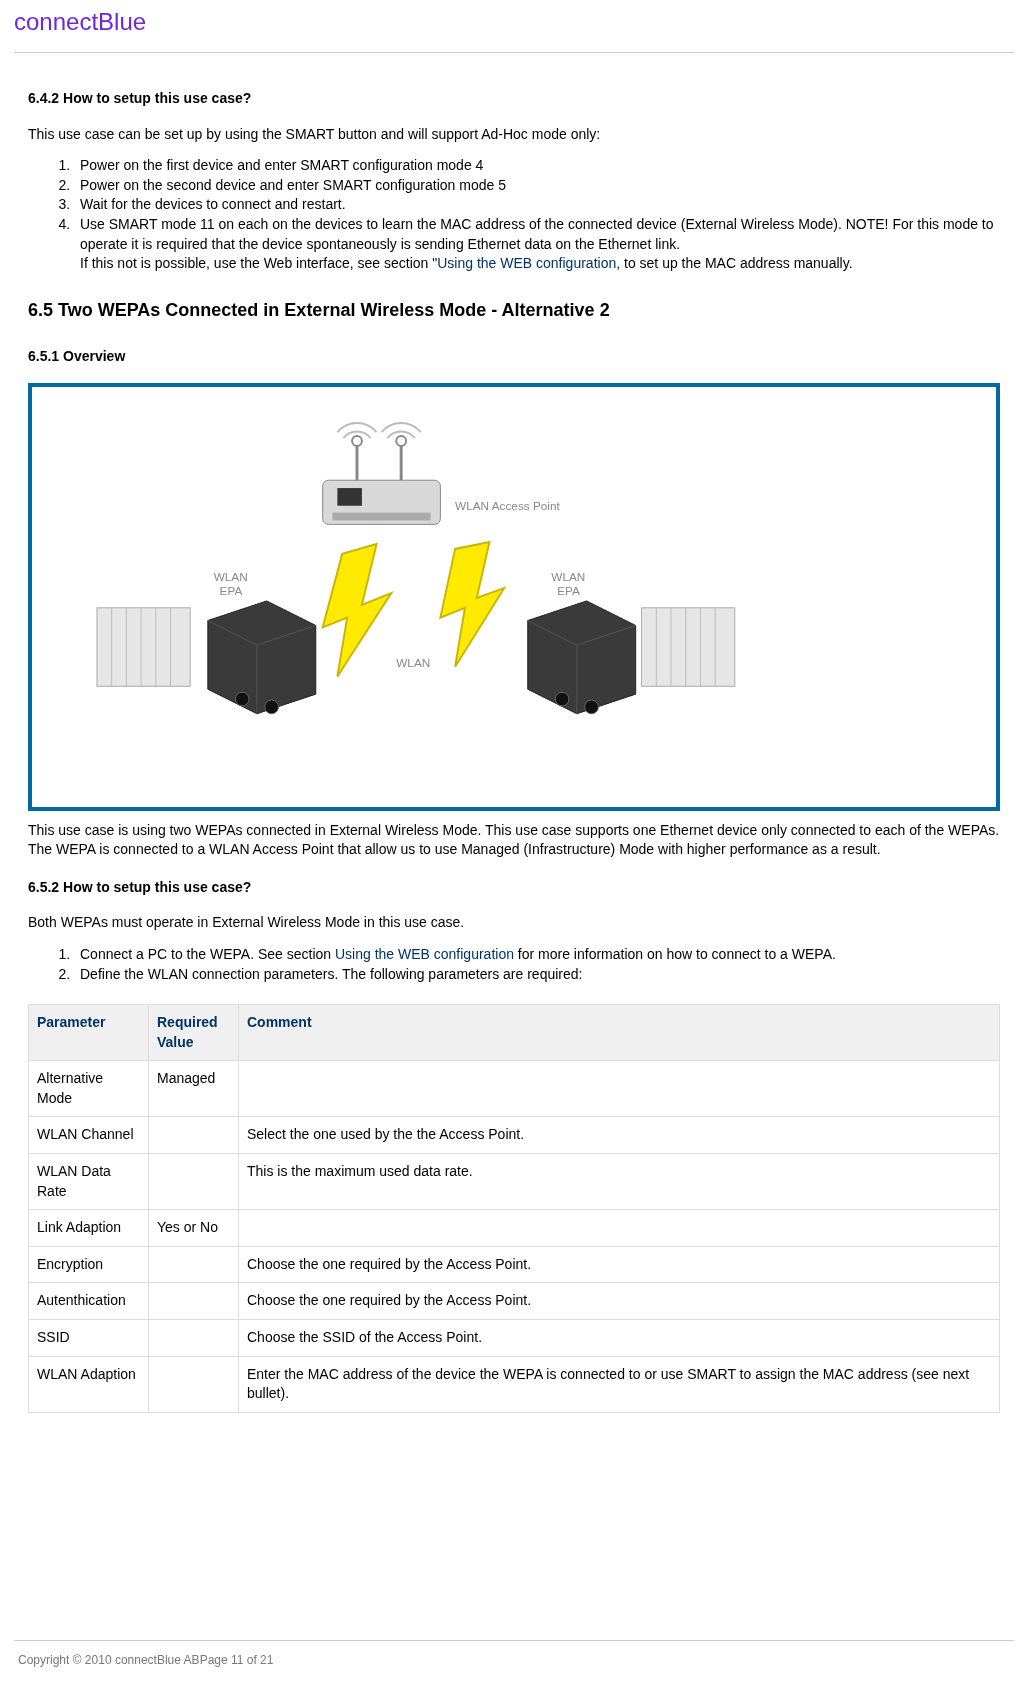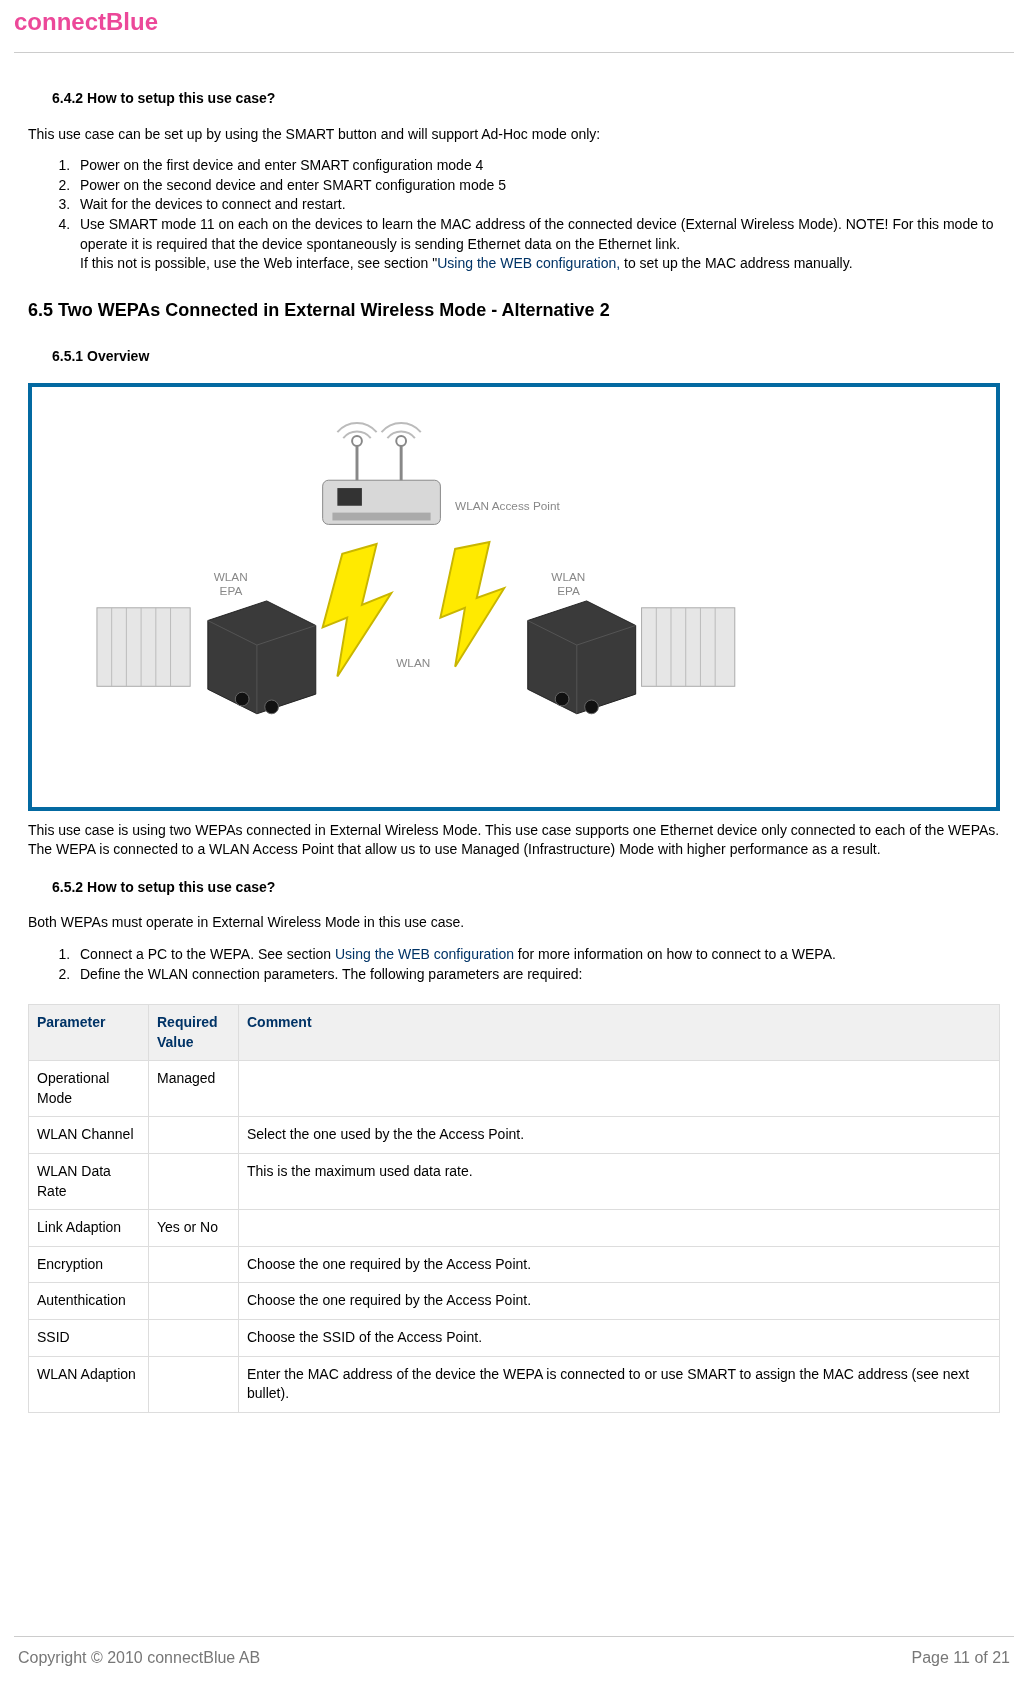--- a/index.html
+++ b/index.html
@@ -10,38 +10,38 @@
       padding: 0;
       background: #fff;
       color: #000;
       position: relative;
     }
     .header {
       padding: 8px 14px 0 14px;
     }
     .header-brand {
       font-size: 24px;
-      color: #ec4899;
-      font-weight: bold;
+      color: #6d28d9;
+      font-weight: normal;
       padding-bottom: 10px;
     }
     .header hr {
       border: none;
       border-top: 1px solid #ccc;
       margin-top: 6px;
     }
     .content {
       padding: 36px 28px 0 28px;
       font-size: 14px;
       line-height: 1.4;
     }
     .section-h4 {
       font-size: 14px;
       font-weight: bold;
-      margin-left: 24px;
+      margin-left: 0;
       margin-bottom: 16px;
     }
     .para {
       margin-bottom: 12px;
     }
     ol.steps {
       margin-left: 46px;
       margin-bottom: 20px;
       font-size: 14px;
     }
@@ -99,22 +99,22 @@
       width: 100%;
       padding: 0 14px;
     }
     .footer hr {
       border: none;
       border-top: 1px solid #ccc;
       margin-bottom: 12px;
     }
     .footer-row {
       display: flex;
-      justify-content: space-between;
-      font-size: 16px;
+      justify-content: flex-start;
+      font-size: 12px;
       color: #777;
       padding: 0 4px;
     }
   </style>
 </head>
 <body>
 
 <div class="header">
   <div class="header-brand">connectBlue</div>
   <hr>
@@ -225,21 +225,21 @@
   <table class="table-params">
     <thead>
       <tr>
         <th>Parameter</th>
         <th>Required Value</th>
         <th>Comment</th>
       </tr>
     </thead>
     <tbody id="param-tbody">
         <tr>
-          <td>Operational Mode</td>
+          <td>Alternative Mode</td>
           <td>Managed</td>
           <td></td>
         </tr>
         <tr>
           <td>WLAN Channel</td>
           <td></td>
           <td>Select the one used by the the Access Point.</td>
         </tr>
         <tr>
           <td>WLAN Data Rate</td>

